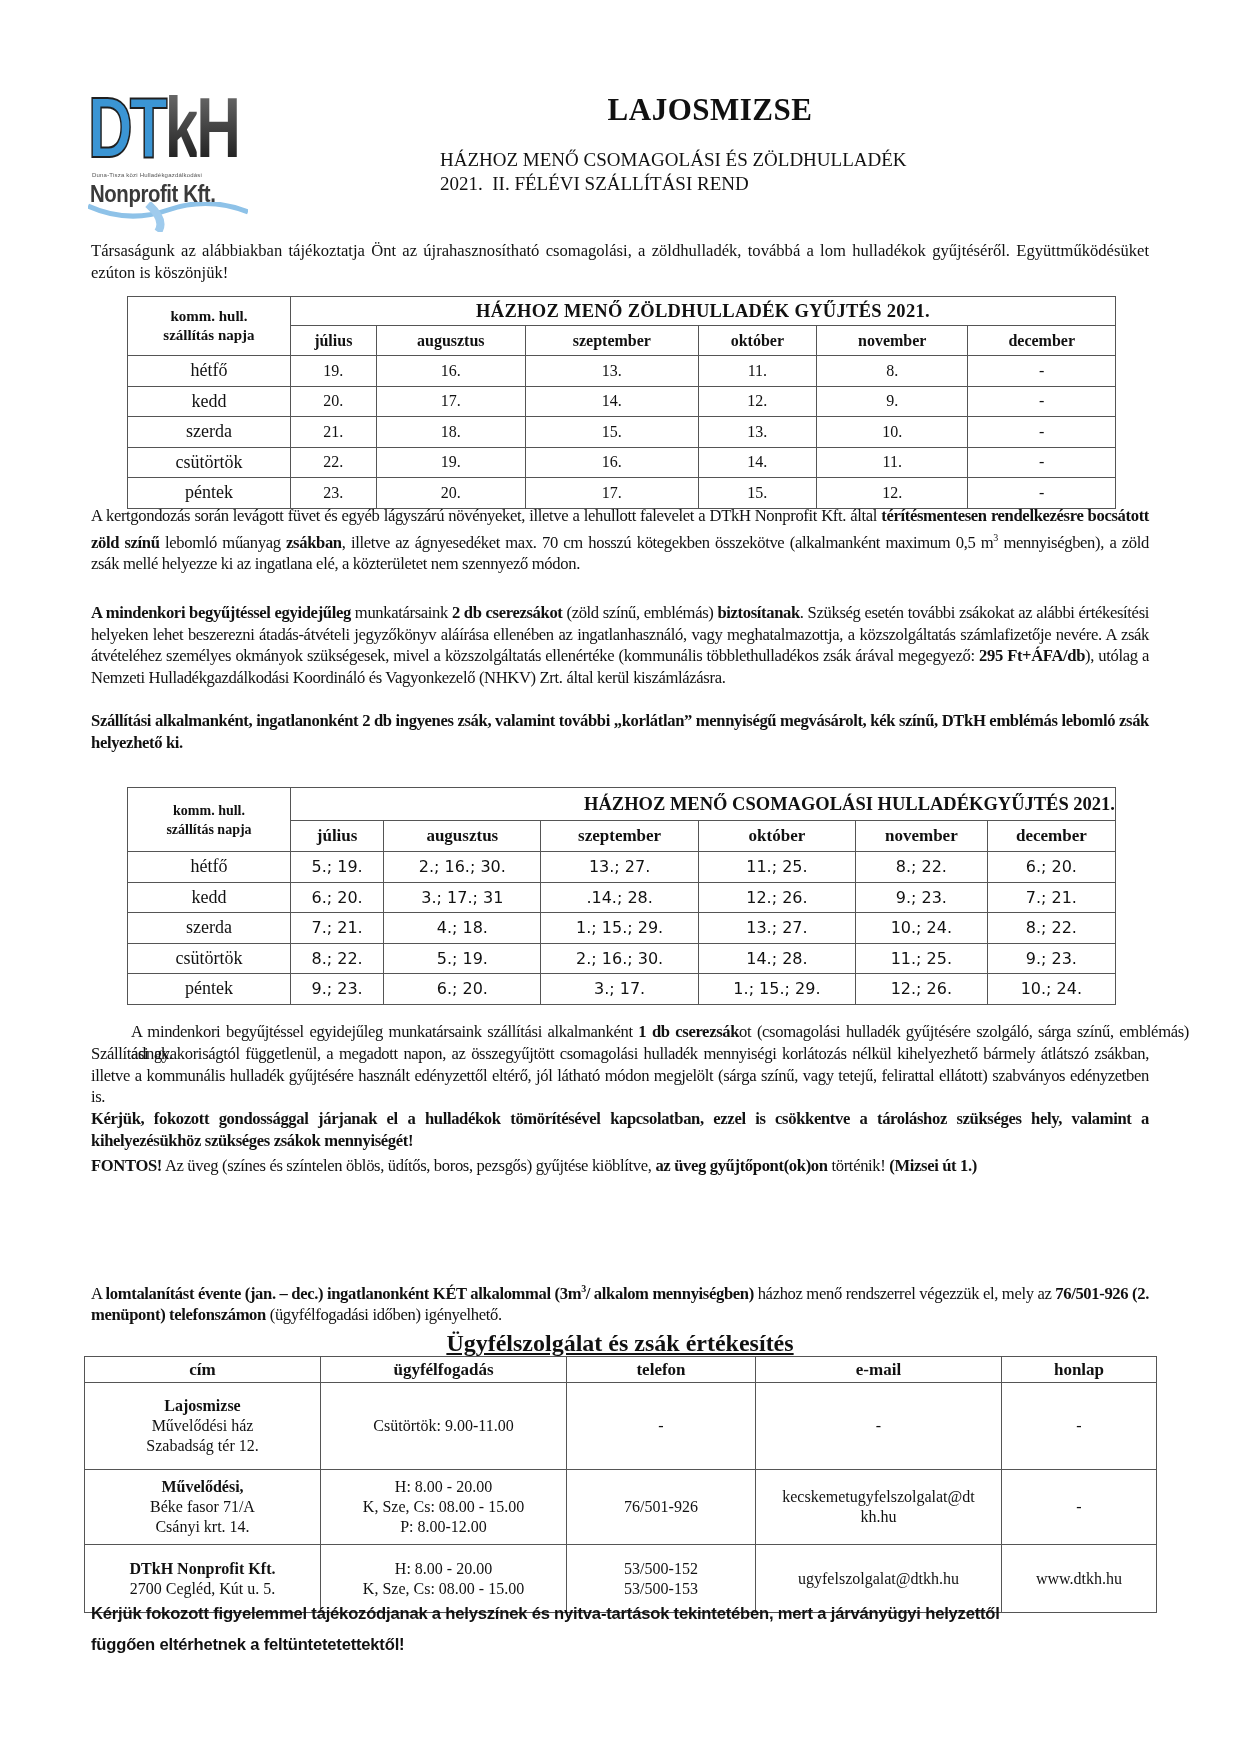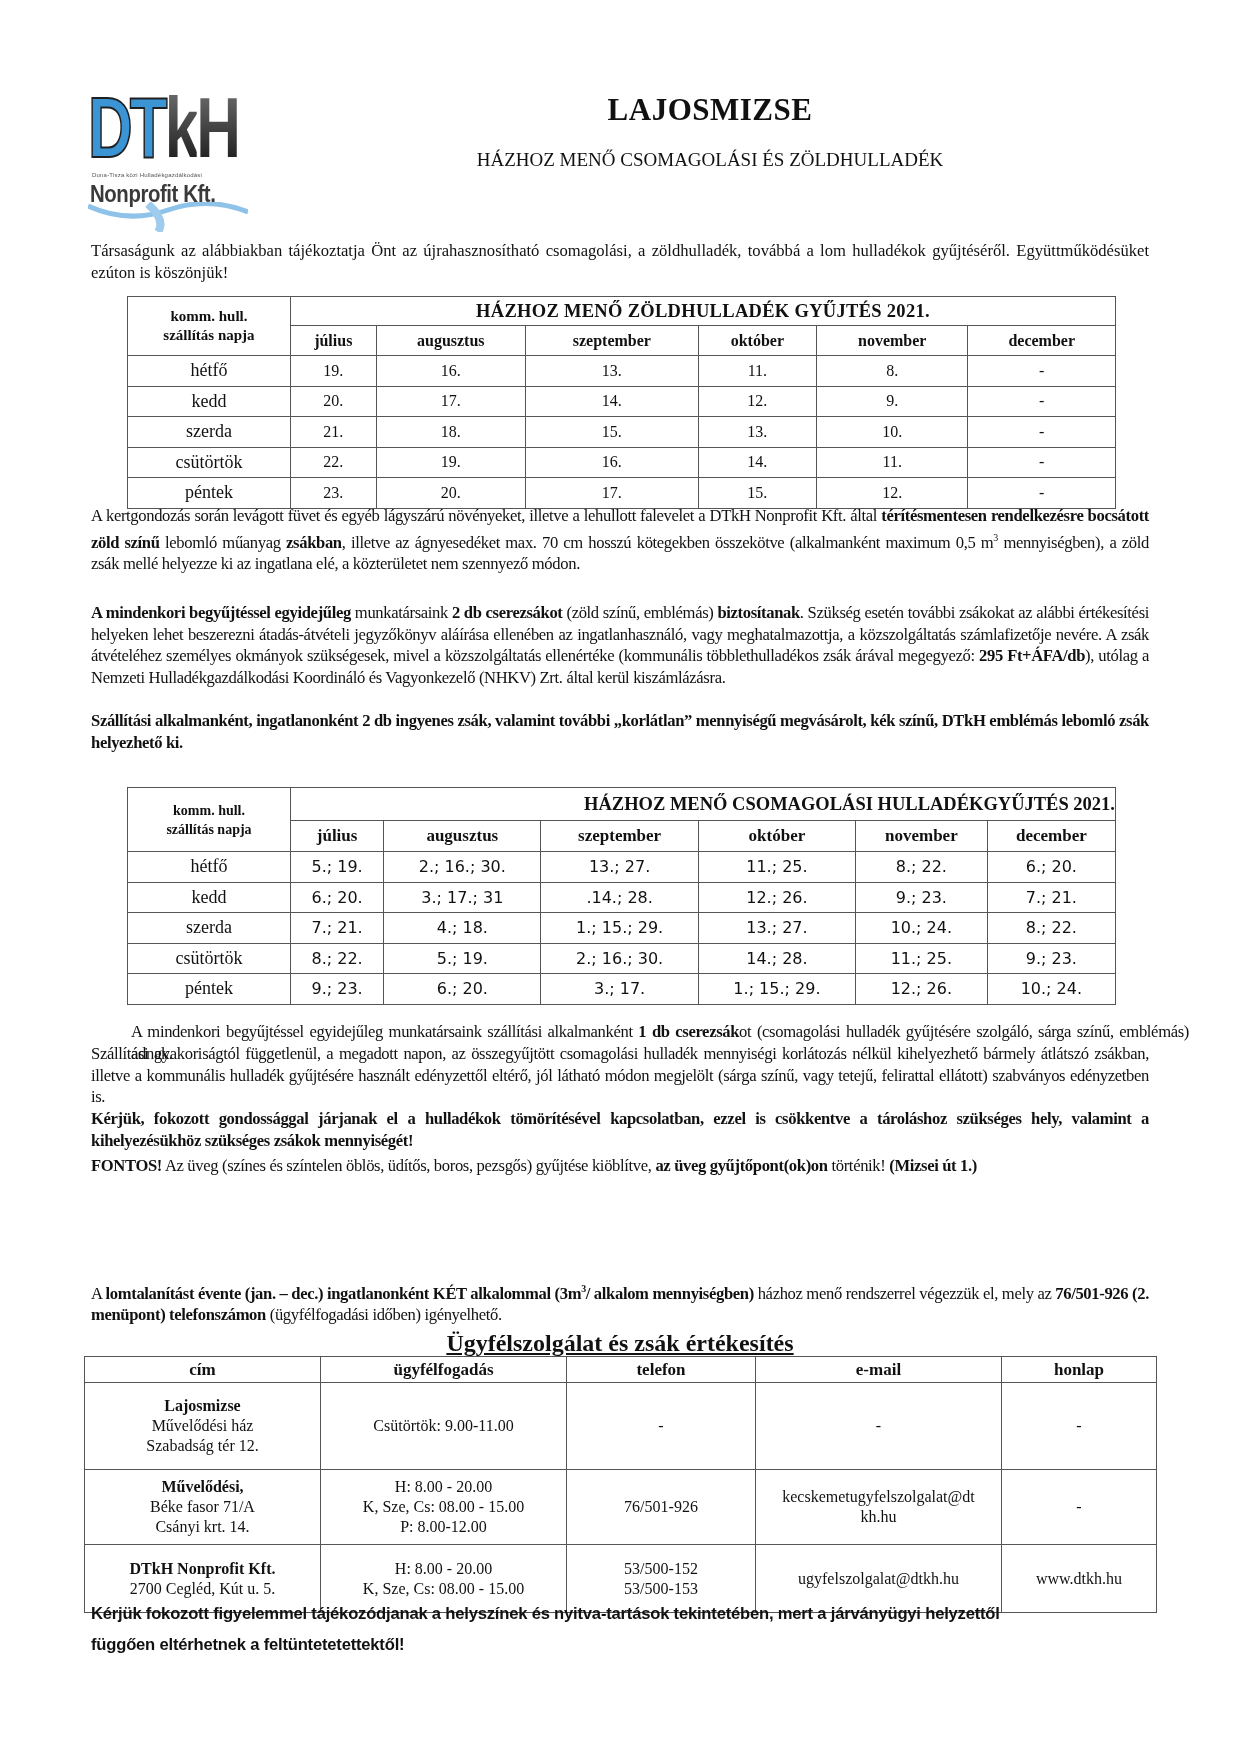--- a/index.html
+++ b/index.html
@@ -11,21 +11,21 @@
   .logo { position: absolute; left: 88px; top: 84px; width: 160px; height: 130px; }
   .logo-main { position: absolute; left: 0; top: 0; font-family: "Liberation Sans", "DejaVu Sans", sans-serif; font-weight: bold; font-size: 86px; letter-spacing: -4px; line-height: 86px; transform: scaleX(0.72); transform-origin: left top; white-space: nowrap; }
   .logo-main .d, .logo-main .t { color: #3b95d4; -webkit-text-stroke: 2px #1f1f1f; }
   .logo-main .k, .logo-main .h { color: #2b2b2b; background: linear-gradient(#777, #111); -webkit-background-clip: text; background-clip: text; color: transparent; }
   .logo-sub { position: absolute; left: 4px; top: 88px; font-family: "Liberation Sans", sans-serif; font-size: 6px; color: #555; white-space: nowrap; letter-spacing: 0.2px; }
   .logo-np { position: absolute; left: 2px; top: 96px; font-family: "Liberation Sans", sans-serif; font-weight: bold; font-size: 24px; color: #3a3a3a; white-space: nowrap; transform: scaleX(0.85); transform-origin: left top; letter-spacing: -0.5px; }
   .logo-wave { position: absolute; left: 0; top: 118px; width: 160px; height: 30px; }
 
   
   .title { position: absolute; left: 540px; top: 92px; width: 340px; text-align: center; font-weight: bold; font-size: 31px; letter-spacing: 0.5px; }
-  .subtitle { position: absolute; left: 440px; top: 148px; width: 540px; text-align: center; font-size: 19px; line-height: 24px; }
+  .subtitle { position: absolute; left: 440px; top: 148px; width: 540px; text-align: left; font-size: 19px; line-height: 24px; }
 
   .p { position: absolute; left: 91px; width: 1058px; font-size: 16.6px; line-height: 21.6px; text-align: justify; }
   .p b { font-weight: bold; }
   .narrow { letter-spacing: -0.35px; }
 
   table { border-collapse: collapse; position: absolute; }
   td, th { border: 1.6px solid #555; text-align: center; padding: 0; }
 
   .t1 { left: 127px; top: 296px; width: 989px; }
   .t1 .hdr-day { font-weight: bold; font-size: 15px; line-height: 19px; width: 163px; }
@@ -69,20 +69,21 @@
     <div class="logo-np">Nonprofit Kft.</div>
     <svg class="logo-wave" viewBox="0 0 160 30">
       <path d="M0 4 Q40 22 80 8 T160 10" fill="none" stroke="#8ec2e8" stroke-width="5"></path>
       <path d="M60 2 Q78 18 70 30" fill="none" stroke="#9fcbed" stroke-width="8"></path>
     </svg>
   </div>
 
   <div class="title">LAJOSMIZSE</div>
   <div class="subtitle">
     <div>HÁZHOZ MENŐ CSOMAGOLÁSI ÉS ZÖLDHULLADÉK</div>
+    <div style="white-space: pre;">2021.  II. FÉLÉVI SZÁLLÍTÁSI REND</div>
   </div>
 
   <div class="p" style="top: 240px;">Társaságunk az alábbiakban tájékoztatja Önt az újrahasznosítható csomagolási, a zöldhulladék, továbbá a lom hulladékok gyűjtéséről. Együttműködésüket ezúton is köszönjük!</div>
 
   <table class="t1">
     <tbody>
         <tr>
       <td class="hdr-day" rowspan="2">
             <div>komm. hull.</div>
             <div>szállítás napja</div>

